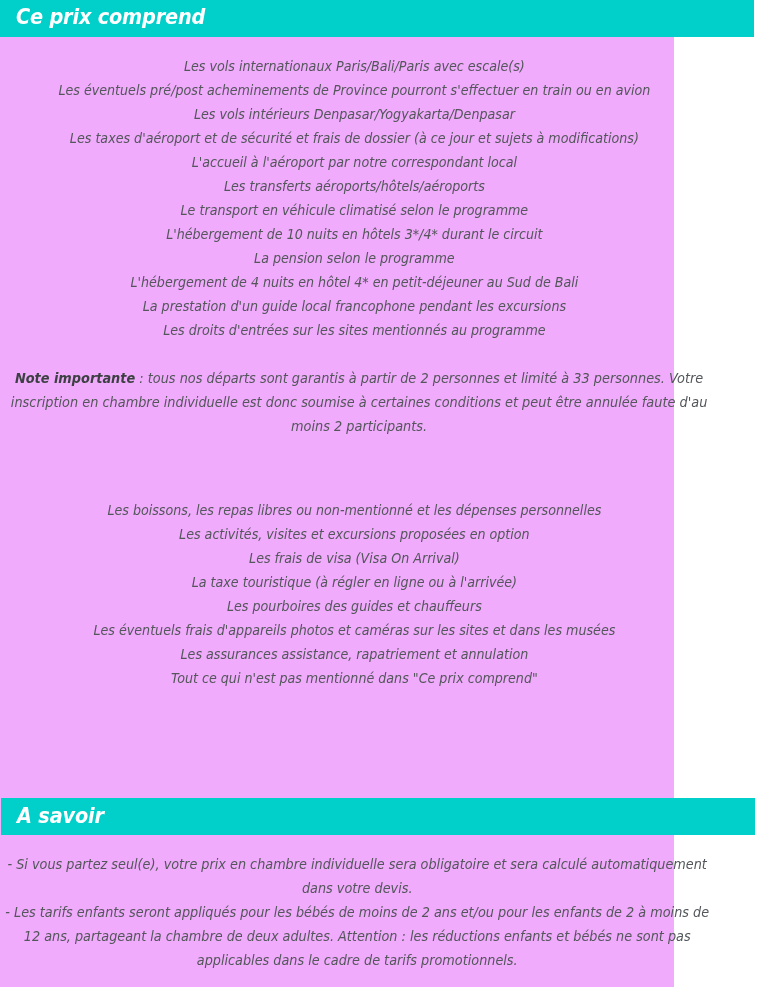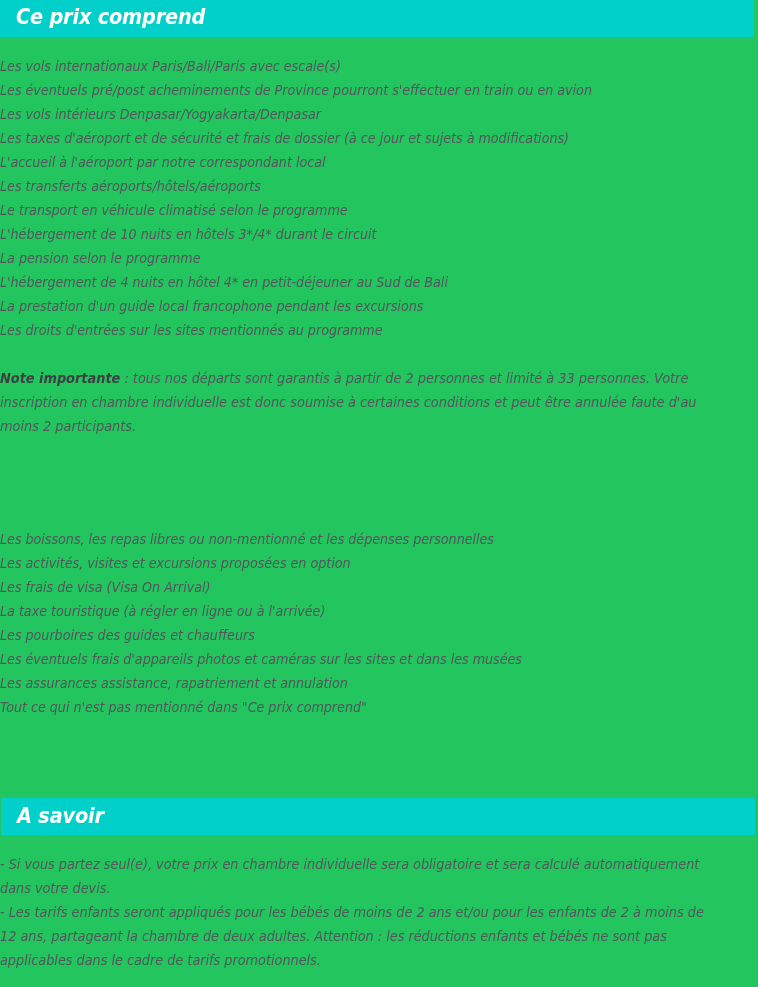--- a/index.html
+++ b/index.html
@@ -8,23 +8,24 @@
   }
   body {
     width: 758px;
     height: 987px;
     background: #ffffff;
     font-family: "Liberation Sans", sans-serif;
     overflow: hidden;
   }
   .page {
     position: relative;
-    width: 758px;
+    width: 674px;
     height: 987px;
-    background: #22c55e;
+    background: #f0abfc;
+    text-align: center;
   }
 
   
   .section-header {
     background: #00cfca;
     color: #ffffff;
     height: 37px;
     box-sizing: border-box;
     display: flex;
     align-items: center;
@@ -78,21 +79,21 @@
     font-style: italic;
     font-size: 13.5px;
     color: #53565a;
     line-height: 24px;
     white-space: nowrap;
     transform: scaleX(0.94);
     transform-origin: left center;
   }
 
   .list-1 { top: 54px; }
-  .list-2 { top: 527px; }
+  .list-2 { top: 498px; }
 
   .note {
     position: absolute;
     left: 0;
     top: 366px;
     width: 752px;
     font-family: "DejaVu Sans", sans-serif;
     font-style: italic;
     font-size: 13.5px;
     color: #53565a;

